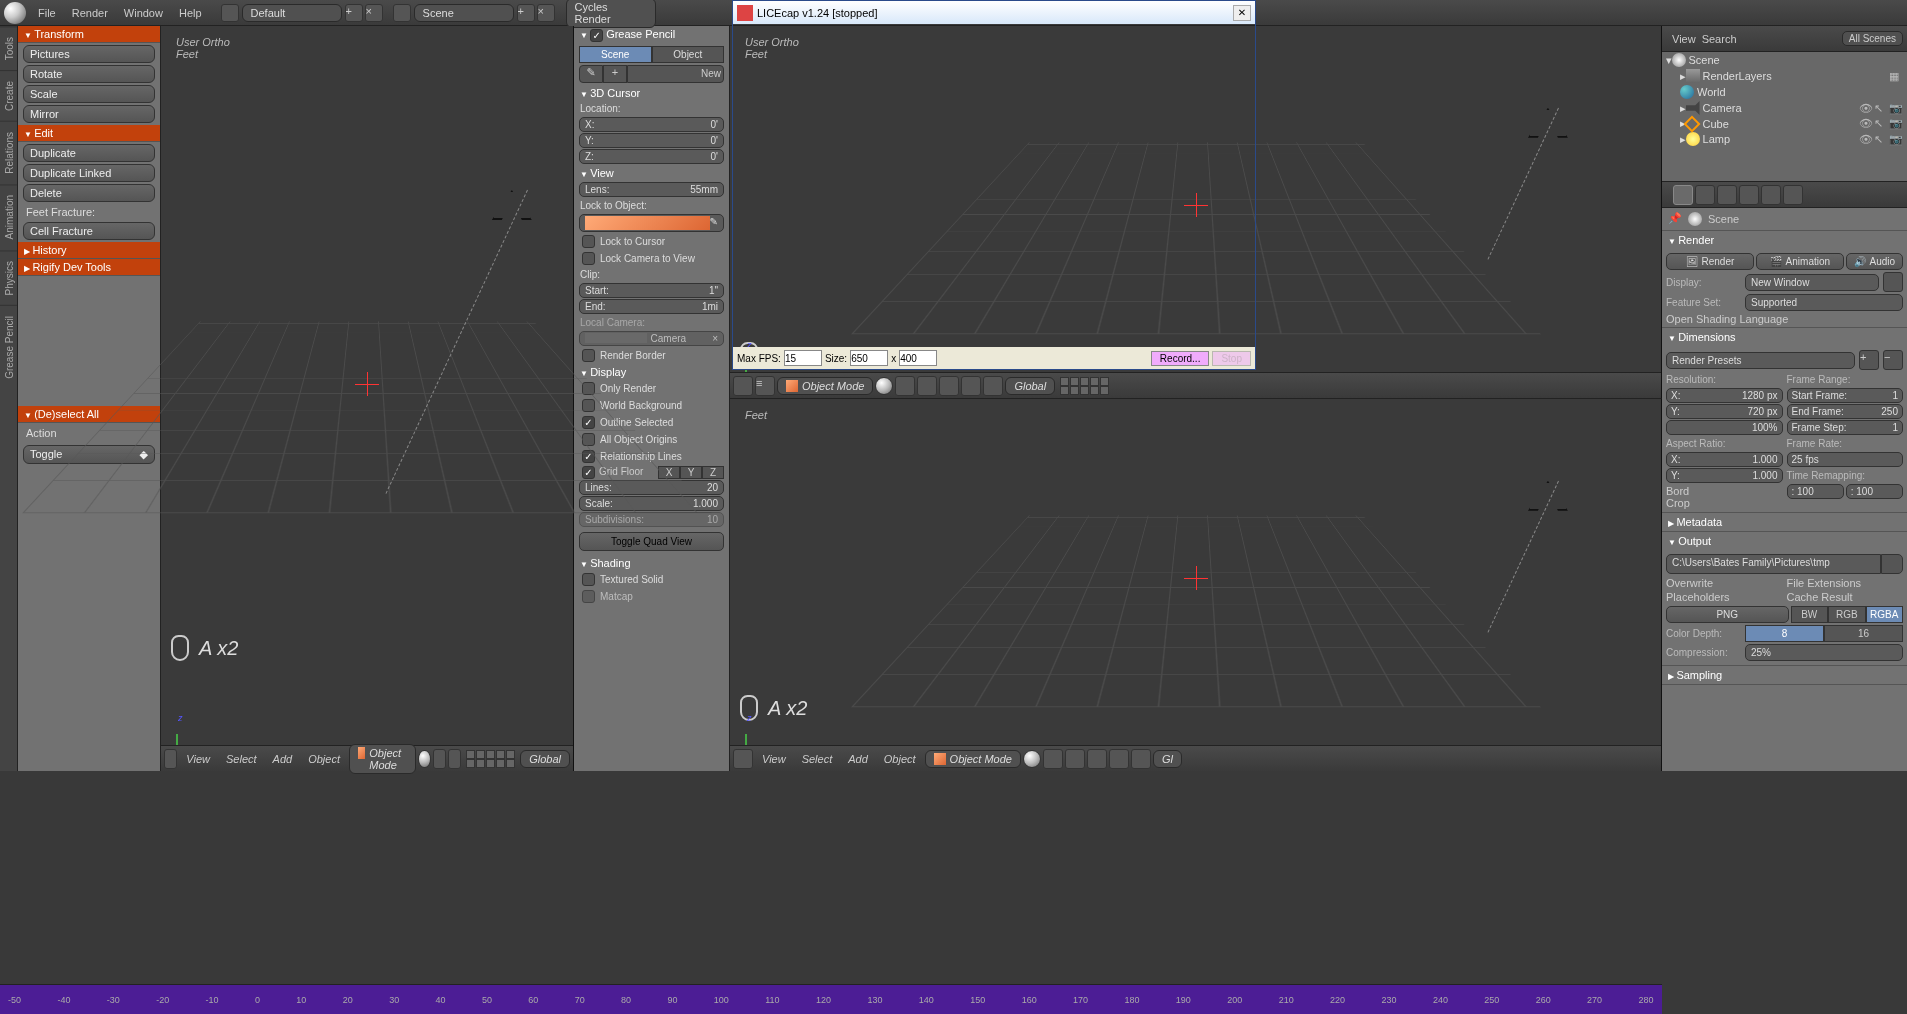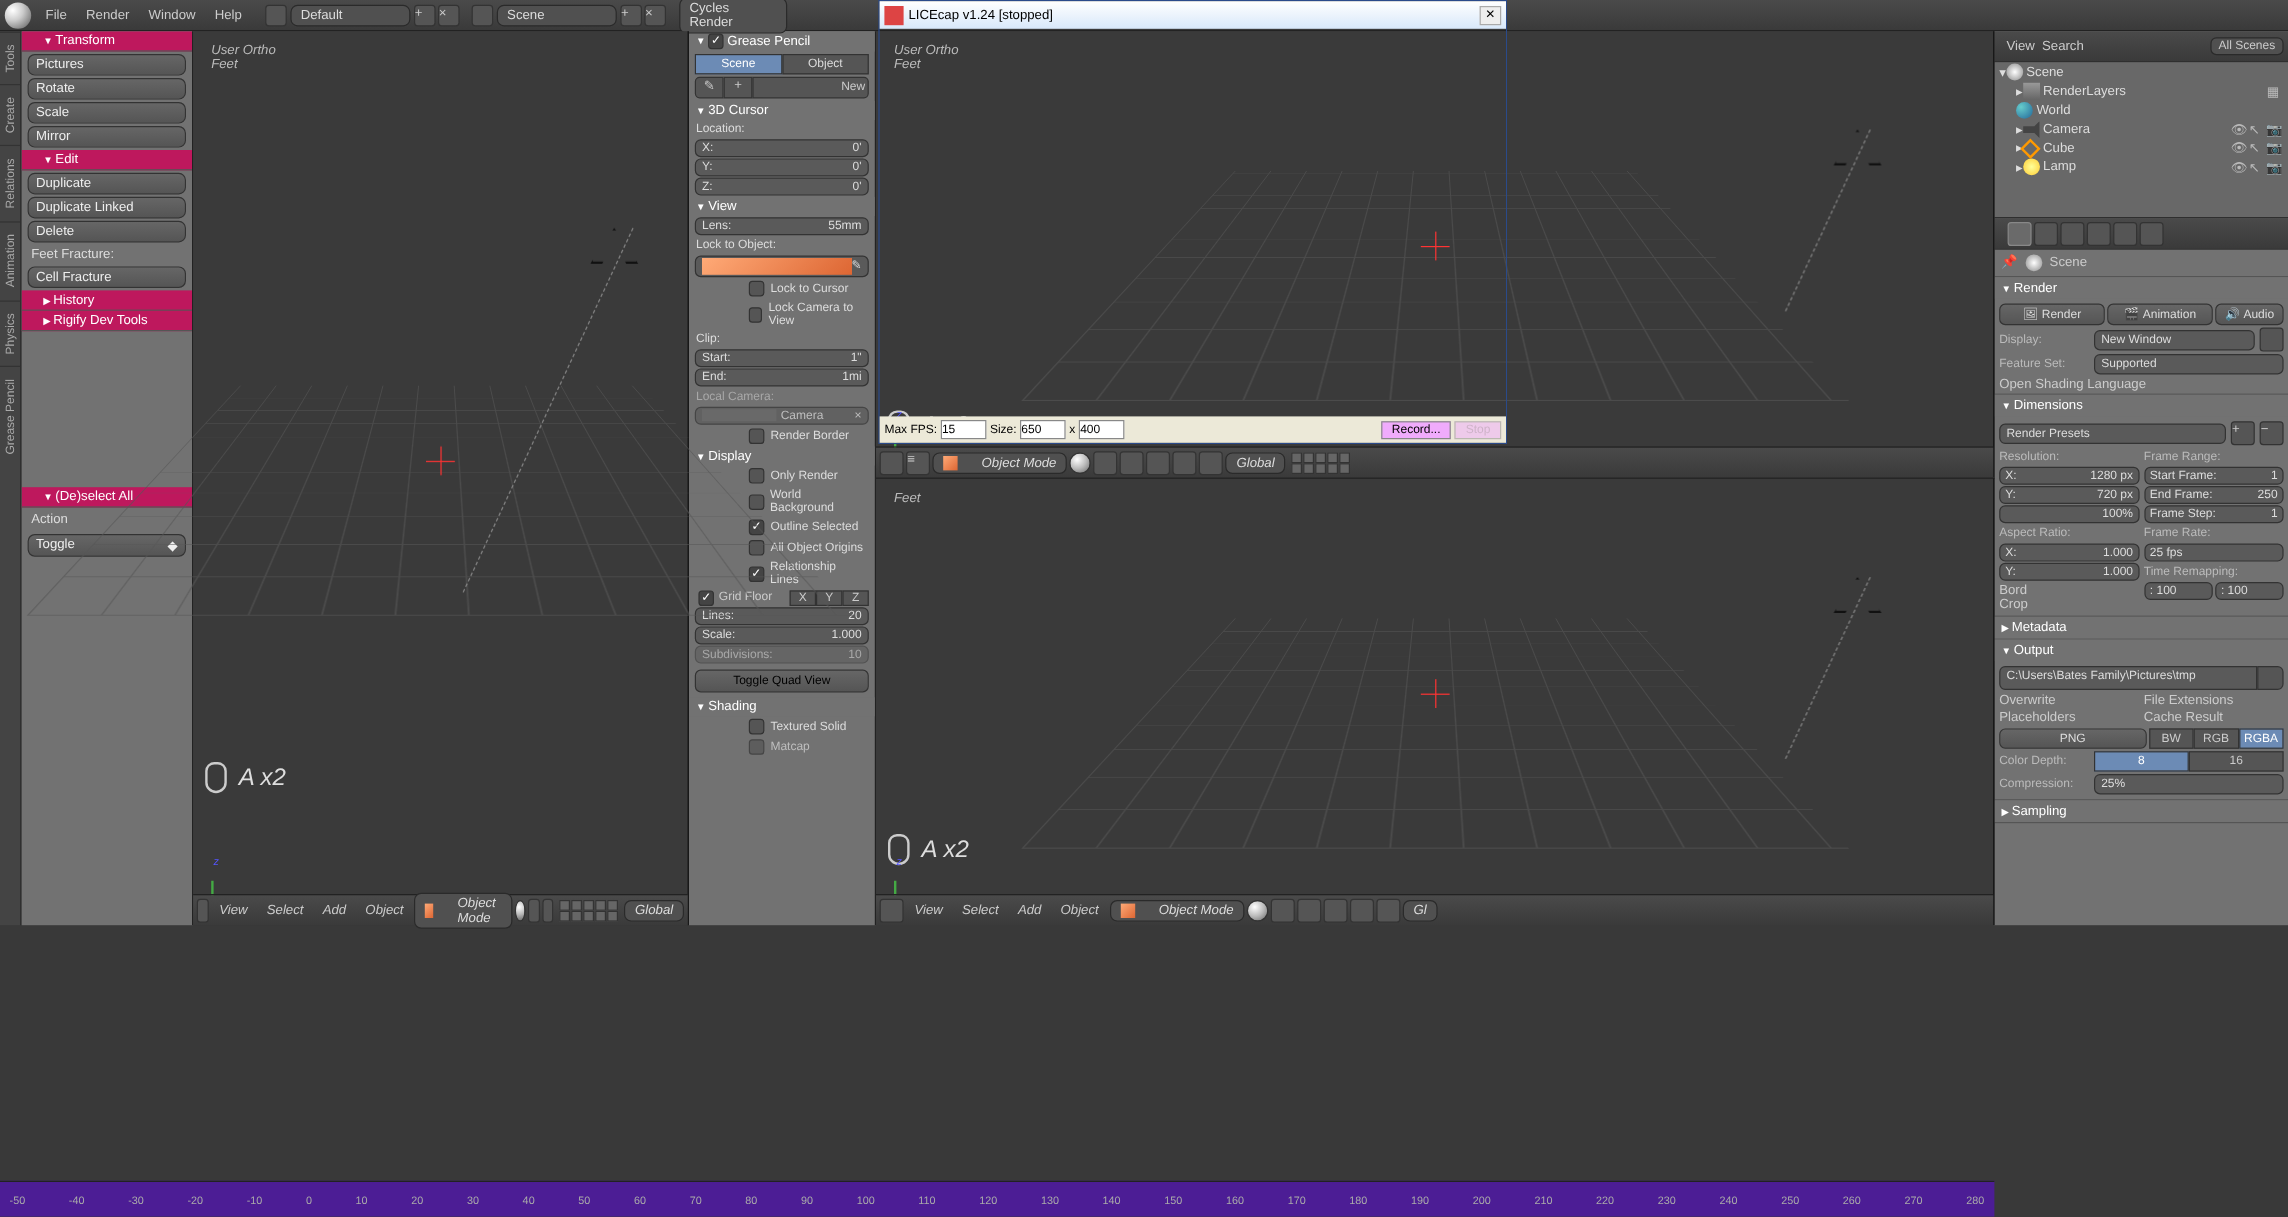--- a/index.html
+++ b/index.html
@@ -11,56 +11,56 @@
 .topbar .dd { background: #505050; border: 1px solid #2a2a2a; border-radius: 6px; padding: 2px 20px 2px 8px; margin: 0 2px; color: #ddd; position: relative; }
 .topbar .iconbtn { width: 18px; height: 18px; background: #555; border: 1px solid #333; border-radius: 3px; margin: 0 1px; }
 
 .main { display: flex; height: 745px; }
 
 
 .toolshelf-rail { width: 18px; background: #444; border-right: 1px solid #222; display: flex; flex-direction: column; }
 .toolshelf-rail .tab { writing-mode: vertical-lr; transform: rotate(180deg); padding: 10px 2px; font-size: 10px; color: #aaa; border-bottom: 1px solid #333; cursor: pointer; }
 
 .toolshelf { width: 143px; background: #727272; border-right: 1px solid #222; overflow: hidden; }
-.panel-header { background: #be185d; padding: 2px 18px; font-size: 11px; color: #fff; border-bottom: 1px solid #555; }
+.panel-header { background: #c2410c; padding: 2px 6px; font-size: 11px; color: #fff; border-bottom: 1px solid #555; }
 .panel-header::before { content: "▼ "; font-size: 8px; }
 .panel-header.closed::before { content: "▶ "; }
 .tool-btn { display: block; width: calc(100% - 10px); margin: 2px 5px; background: linear-gradient(#666,#555); border: 1px solid #333; border-radius: 6px; padding: 2px 6px; color: #eee; font-size: 11px; text-align: left; cursor: pointer; }
 
 
 .viewport { flex: 1; background: #3a3a3a; position: relative; border-right: 1px solid #111; font-style: italic; }
 .viewport .text-overlay { position: absolute; top: 10px; left: 15px; color: #bbb; font-size: 11px; }
 .viewport .mouse-hint { position: absolute; bottom: 110px; left: 10px; display: flex; align-items: center; gap: 10px; }
 .viewport .mouse-icon { width: 18px; height: 26px; border: 2px solid #ccc; border-radius: 10px 10px 12px 12px; }
 .viewport .mouse-hint span { font-size: 20px; color: #ddd; }
 .viewport .layer-ind { position: absolute; bottom: 8px; left: 50px; color: #ccc; }
 .viewport .axes { position: absolute; bottom: 20px; left: 15px; width: 30px; height: 30px; }
 .viewport .axes::before { content: ""; position: absolute; left:0; bottom:0; border-left: 2px solid #4a4; border-bottom: 2px solid #d44; width: 15px; height: 15px; }
 .viewport .axes::after { content:"z"; position:absolute; top:-8px; left:2px; color:#55f; font-size:9px; }
 
 
 .vp-header { height: 26px; background: linear-gradient(#4a4a4a,#3a3a3a); border-top: 1px solid #222; display: flex; align-items: center; padding: 0 3px; gap: 2px; position: absolute; bottom: 0; left: 0; right: 0; }
 .vp-header .menu { padding: 0 7px; color: #ccc; cursor: pointer; font-size: 11px; }
-.vp-header .dd-mode { background: #505050; border: 1px solid #2a2a2a; border-radius: 6px; padding: 2px 8px; color: #ddd; display: flex; align-items: center; gap: 20px; }
+.vp-header .dd-mode { background: #505050; border: 1px solid #2a2a2a; border-radius: 6px; padding: 2px 8px; color: #ddd; display: flex; gap: 4px; }
 .vp-header .cube-icon { width: 12px; height: 12px; background: linear-gradient(135deg,#fa7,#d63); }
 .vp-header .iconbtn { width: 20px; height: 20px; background: #555; border: 1px solid #333; border-radius: 3px; }
 .vp-header .sphere { width: 18px; height: 18px; border-radius: 50%; background: radial-gradient(circle at 35% 30%, #fff,#bbb 50%,#666); border: 1px solid #333; }
 .vp-header .layers { display: flex; gap: 1px; margin: 0 3px; }
 .vp-header .layers .row { display: flex; gap: 1px; }
 .vp-header .layers .cell { width: 9px; height: 9px; background: #666; border: 1px solid #333; }
 
 
 .npanel { width: 156px; background: #727272; border-right: 1px solid #222; overflow-y: auto; }
 .npanel .subhdr { background: #727272; padding: 2px 6px; color: #fff; font-size: 11px; }
 .npanel .subhdr::before { content: "▼ "; font-size: 8px; }
 .npanel .field-label { font-size: 10px; color: #ddd; padding: 2px 6px; }
 .npanel .numfield { display: flex; background: #5a5a5a; border: 1px solid #333; border-radius: 5px; margin: 1px 5px; padding: 1px 5px; font-size: 10px; color: #ddd; }
 .npanel .numfield span:first-child { flex: 1; }
 .npanel .numfield span:last-child { }
-.npanel .checkbox-row { display: flex; align-items: center; gap: 5px; padding: 2px 8px; font-size: 10px; color: #ddd; margin-left: 42px; }
+.npanel .checkbox-row { display: flex; align-items: center; gap: 5px; padding: 2px 8px; font-size: 10px; color: #ddd; }
 .npanel .cb { width: 13px; height: 13px; background: #555; border: 1px solid #333; border-radius: 3px; }
 .npanel .cb.checked { background: #444; }
 .npanel .cb.checked::after { content: "✓"; color: #fff; font-size: 10px; display: block; text-align: center; line-height: 11px; }
 .npanel .tab-row { display: flex; margin: 2px 5px; }
 .npanel .tab-row .tab { flex: 1; background: #555; border: 1px solid #333; padding: 2px; text-align: center; font-size: 10px; color: #ddd; }
 .npanel .tab-row .tab.active { background: #6c8bb5; color: #fff; }
 .npanel .addnew { display: flex; margin: 2px 5px; }
 .npanel .addnew .icn { width: 24px; height: 18px; background: #555; border: 1px solid #333; border-radius: 4px 0 0 4px; text-align: center; }
 .npanel .addnew .btn { flex: 1; background: #555; border: 1px solid #333; border-radius: 0 4px 4px 0; text-align: right; font-size: 10px; padding: 2px; }
 .npanel .grid-axis { display: flex; margin: 1px 5px; gap: 0; }

